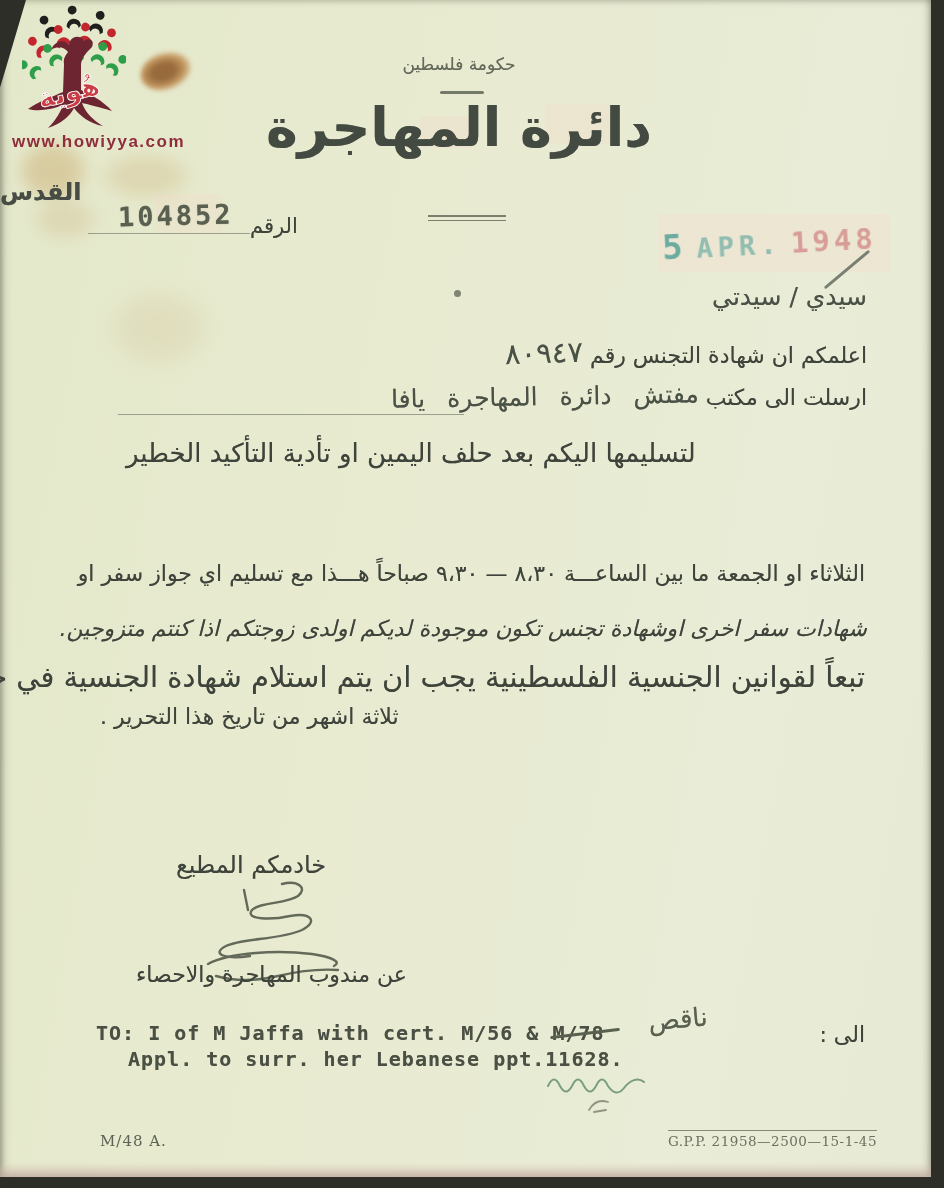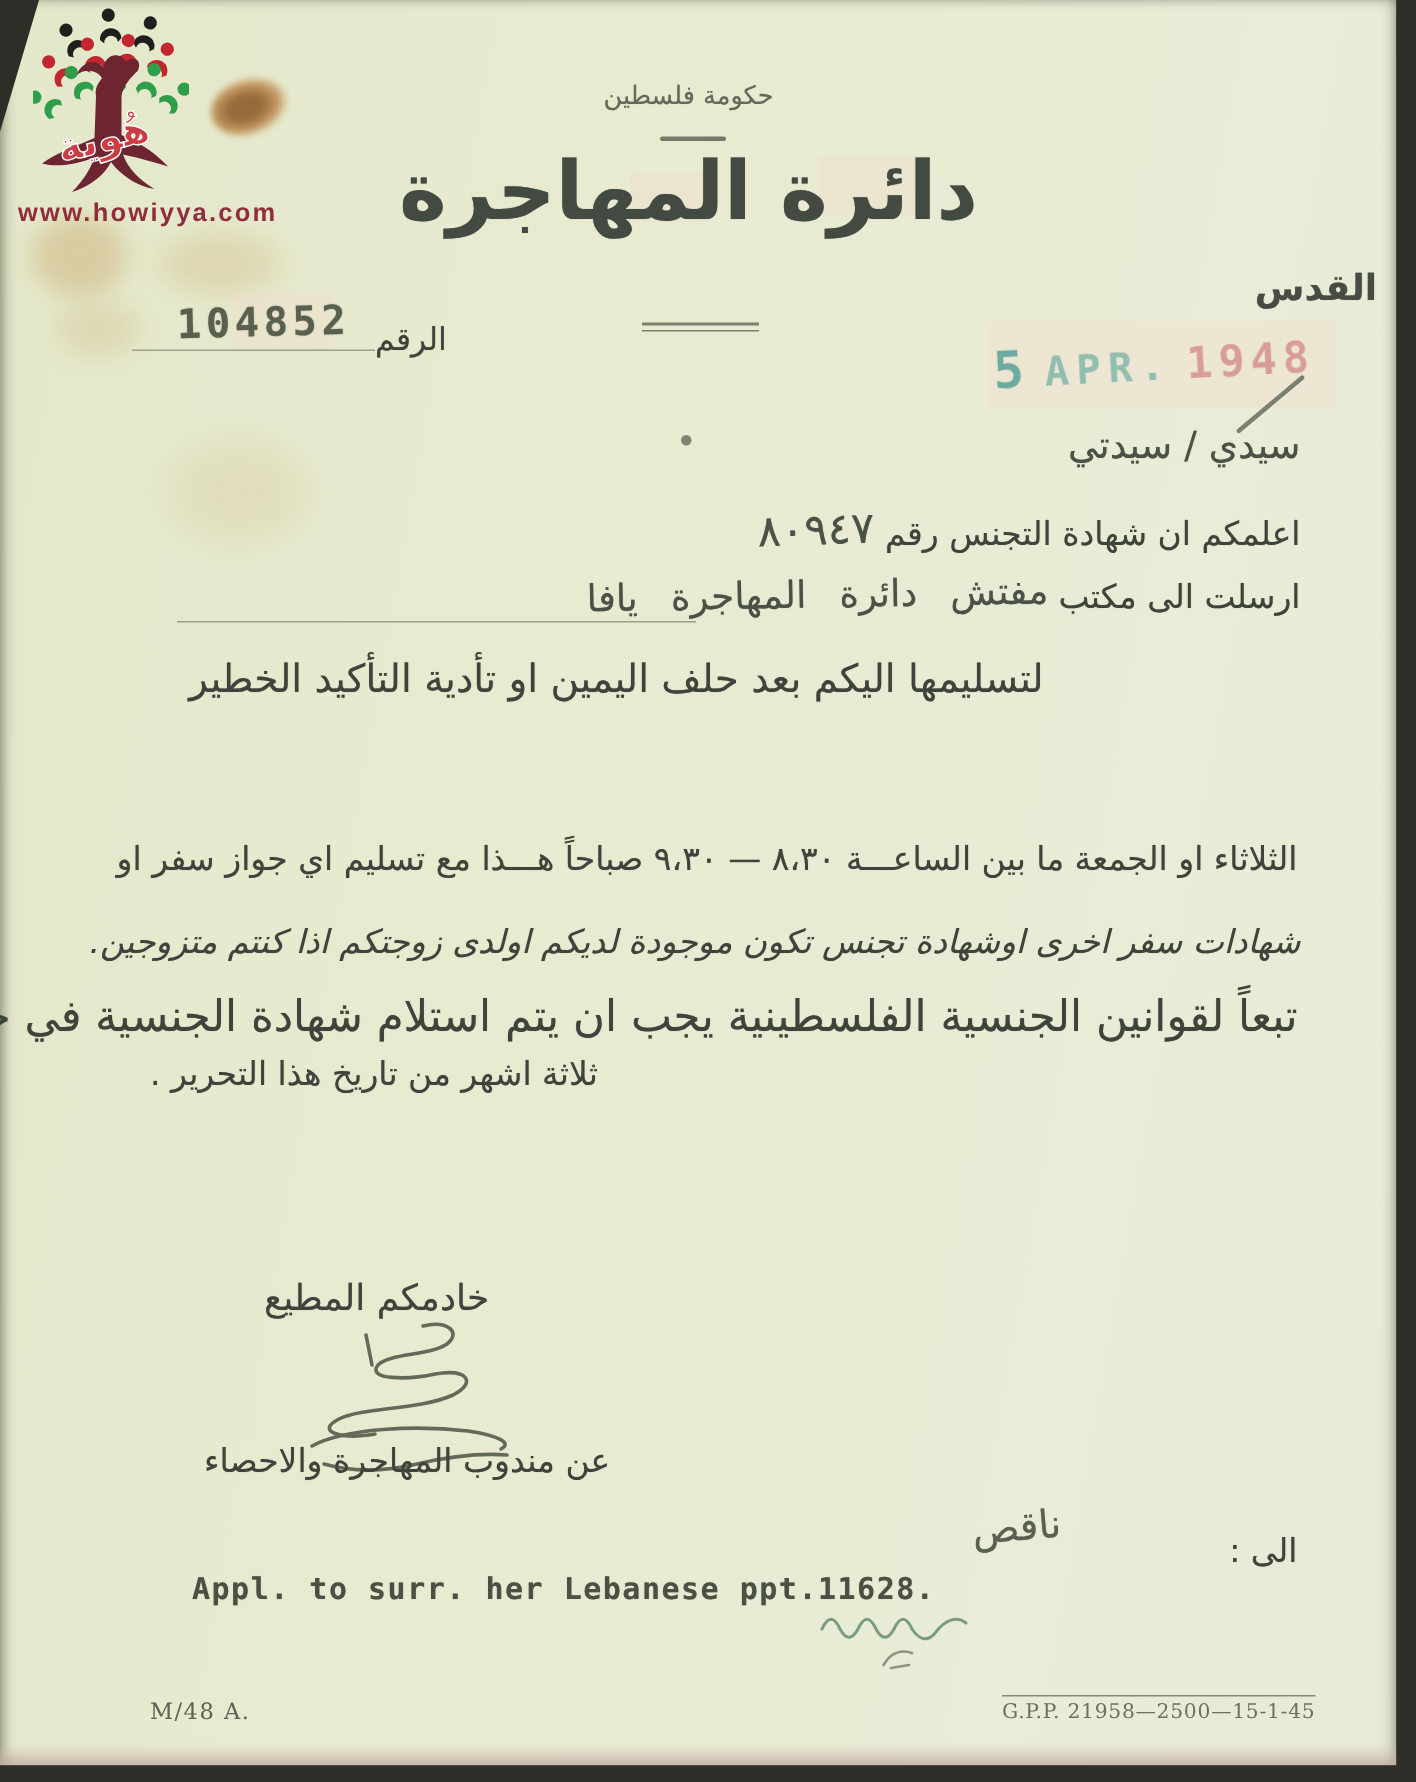--- a/index.html
+++ b/index.html
@@ -42,21 +42,21 @@
   
   .ar{font-family:"DejaVu Sans",sans-serif;direction:rtl;color:#3e443b;
       text-shadow:0 0 .5px rgba(62,68,59,.55);white-space:nowrap;}
   .abs{position:absolute;}
   .hand{color:#4a5146;}
   .type{font-family:"DejaVu Sans Mono","Liberation Mono",monospace;font-weight:bold;
     color:#4b5044;letter-spacing:1px;white-space:nowrap;text-shadow:0 0 .5px rgba(70,75,62,.5);}
   .gov{left:0;right:13px;top:54px;text-align:center;font-size:17px;color:#4d5347;opacity:.85;}
   .gov-line{left:440px;top:91px;width:44px;height:3px;background:#565c4e;border-radius:2px;opacity:.8;}
   .dept{left:0;right:13px;top:96px;text-align:center;font-size:54px;font-weight:bold;color:#434a41;}
-  .city{left:0;right:13px;top:178px;text-align:right;font-size:24px;font-weight:bold;color:#474d44;}
+  .city{left:0;right:13px;top:178px;text-align:left;font-size:24px;font-weight:bold;color:#474d44;}
   .city-line{left:428px;top:215px;width:78px;height:3px;border-top:2px solid #565c4e;border-bottom:1px solid #565c4e;opacity:.75;}
   .refnum{left:118px;top:200px;font-family:"DejaVu Sans Mono","Liberation Mono",monospace;
     font-size:27px;font-weight:bold;letter-spacing:3px;color:#596050;transform:rotate(-1.5deg);
     text-shadow:0 0 1px rgba(89,96,80,.5);}
   .ref-line{left:88px;top:233px;width:162px;height:1px;background:#9aa08b;}
   .ref-label{left:250px;top:214px;font-size:21px;}
   .datestamp{left:662px;top:222px;transform:rotate(-3deg);white-space:nowrap;
     font-family:"DejaVu Sans Mono","Liberation Mono",monospace;font-weight:bold;filter:blur(.4px);}
   .datestamp .d{font-size:34px;color:#4d9d94;opacity:.8;letter-spacing:4px;}
   .datestamp .m{font-size:27px;color:#74afa6;opacity:.75;letter-spacing:5px;}
@@ -189,20 +189,24 @@
       <g fill="none" stroke="#59604f" stroke-width="2.4" stroke-linecap="round" opacity="0.92">
         <path d="M 96 4 C 112 0 122 8 112 16 C 100 24 74 22 66 30 C 58 40 86 40 104 36 C 126 32 132 42 116 50 C 94 60 56 58 40 66 C 24 74 40 80 64 76"></path>
         <path d="M 22 84 C 44 72 92 70 126 74 C 146 77 156 82 148 86"></path>
         <path d="M 30 96 Q 58 104 92 96 T 152 90"></path>
         <path d="M 58 10 L 62 30"></path>
       </g>
     </svg>
 
     <div class="ar abs signer">عن مندوب المهاجرة والاحصاء</div>
 
+    <div class="type abs t1">
+      <span>TO: I of M Jaffa with cert. M/56 &amp;</span>
+      <span class="struck">M/78</span>
+    </div>
     <div class="ar abs to-label">الى :</div>
     <div class="ar abs naqis hand">ناقص</div>
     <div class="type abs t2">Appl. to surr. her Lebanese ppt.11628.</div>
 
     <svg class="scr2" width="104" height="30" viewBox="0 0 104 30">
       <path d="M 6 20 q 6 -13 12 0 q 6 11 12 0 q 6 -13 12 0 q 6 11 12 0 q 6 -13 12 0 q 8 12 16 2 c 6 -8 14 -11 20 -6" fill="none" stroke="#5c8a6b" stroke-width="2" stroke-linecap="round" opacity="0.8"></path>
     </svg>
     <svg class="scr3" width="30" height="20" viewBox="0 0 30 20">
       <path d="M 3 14 Q 10 2 22 6 M 8 16 L 20 14" fill="none" stroke="#6a7060" stroke-width="1.8" stroke-linecap="round" opacity="0.7"></path>
     </svg>

